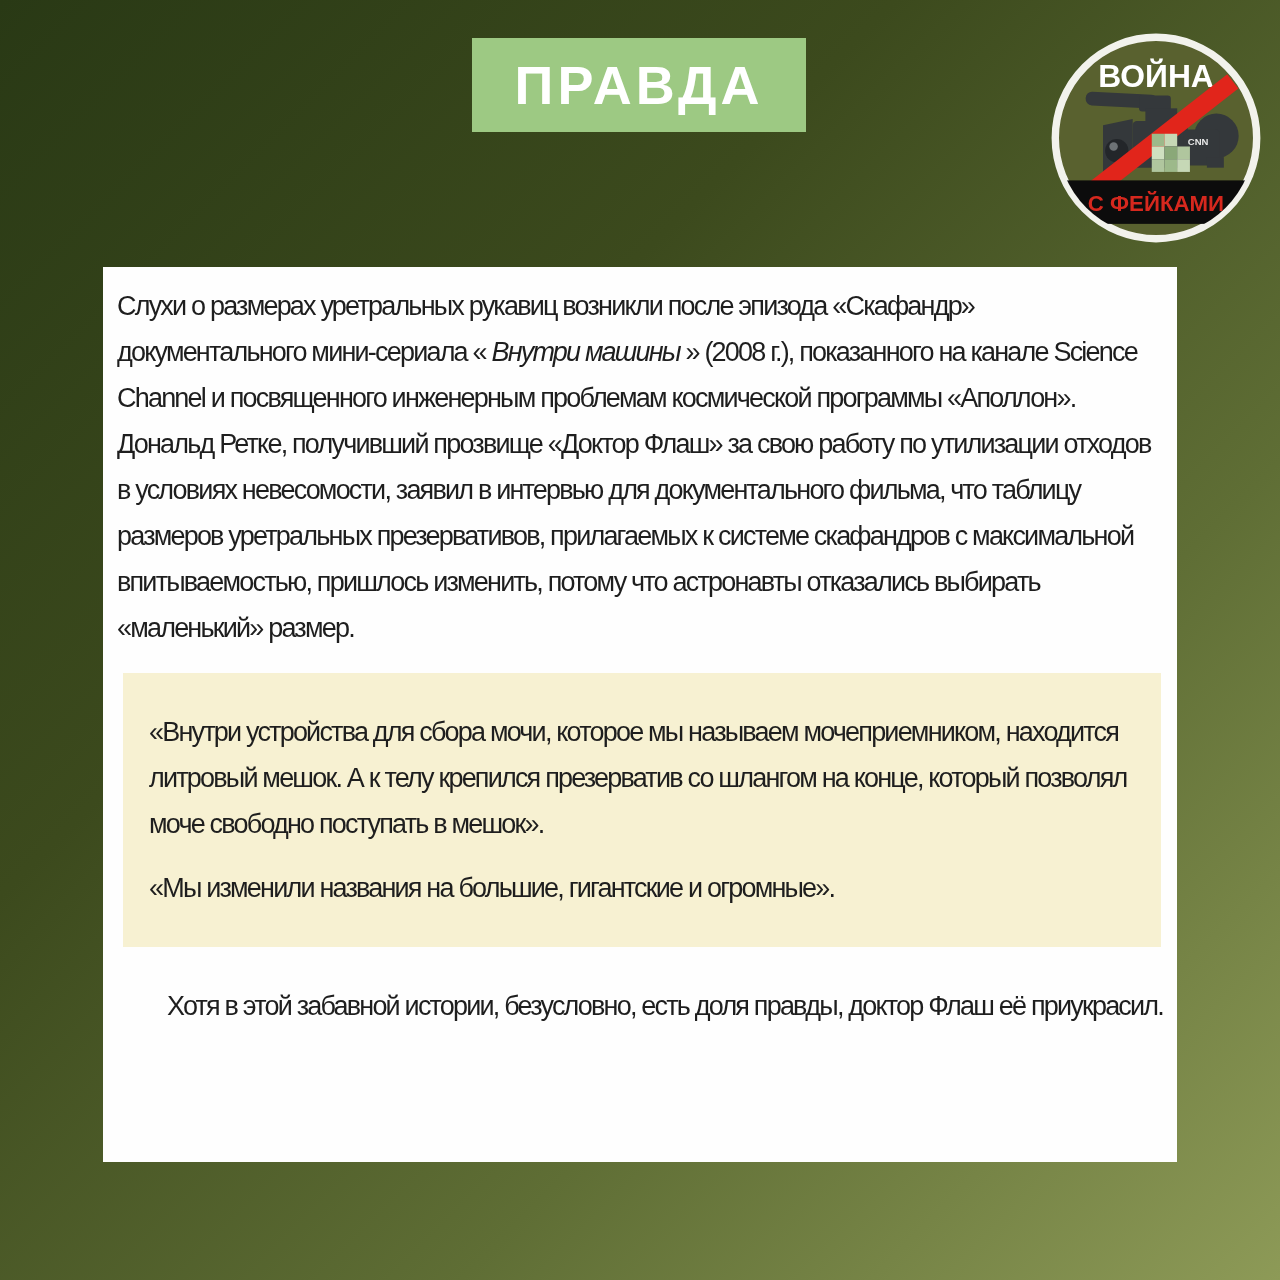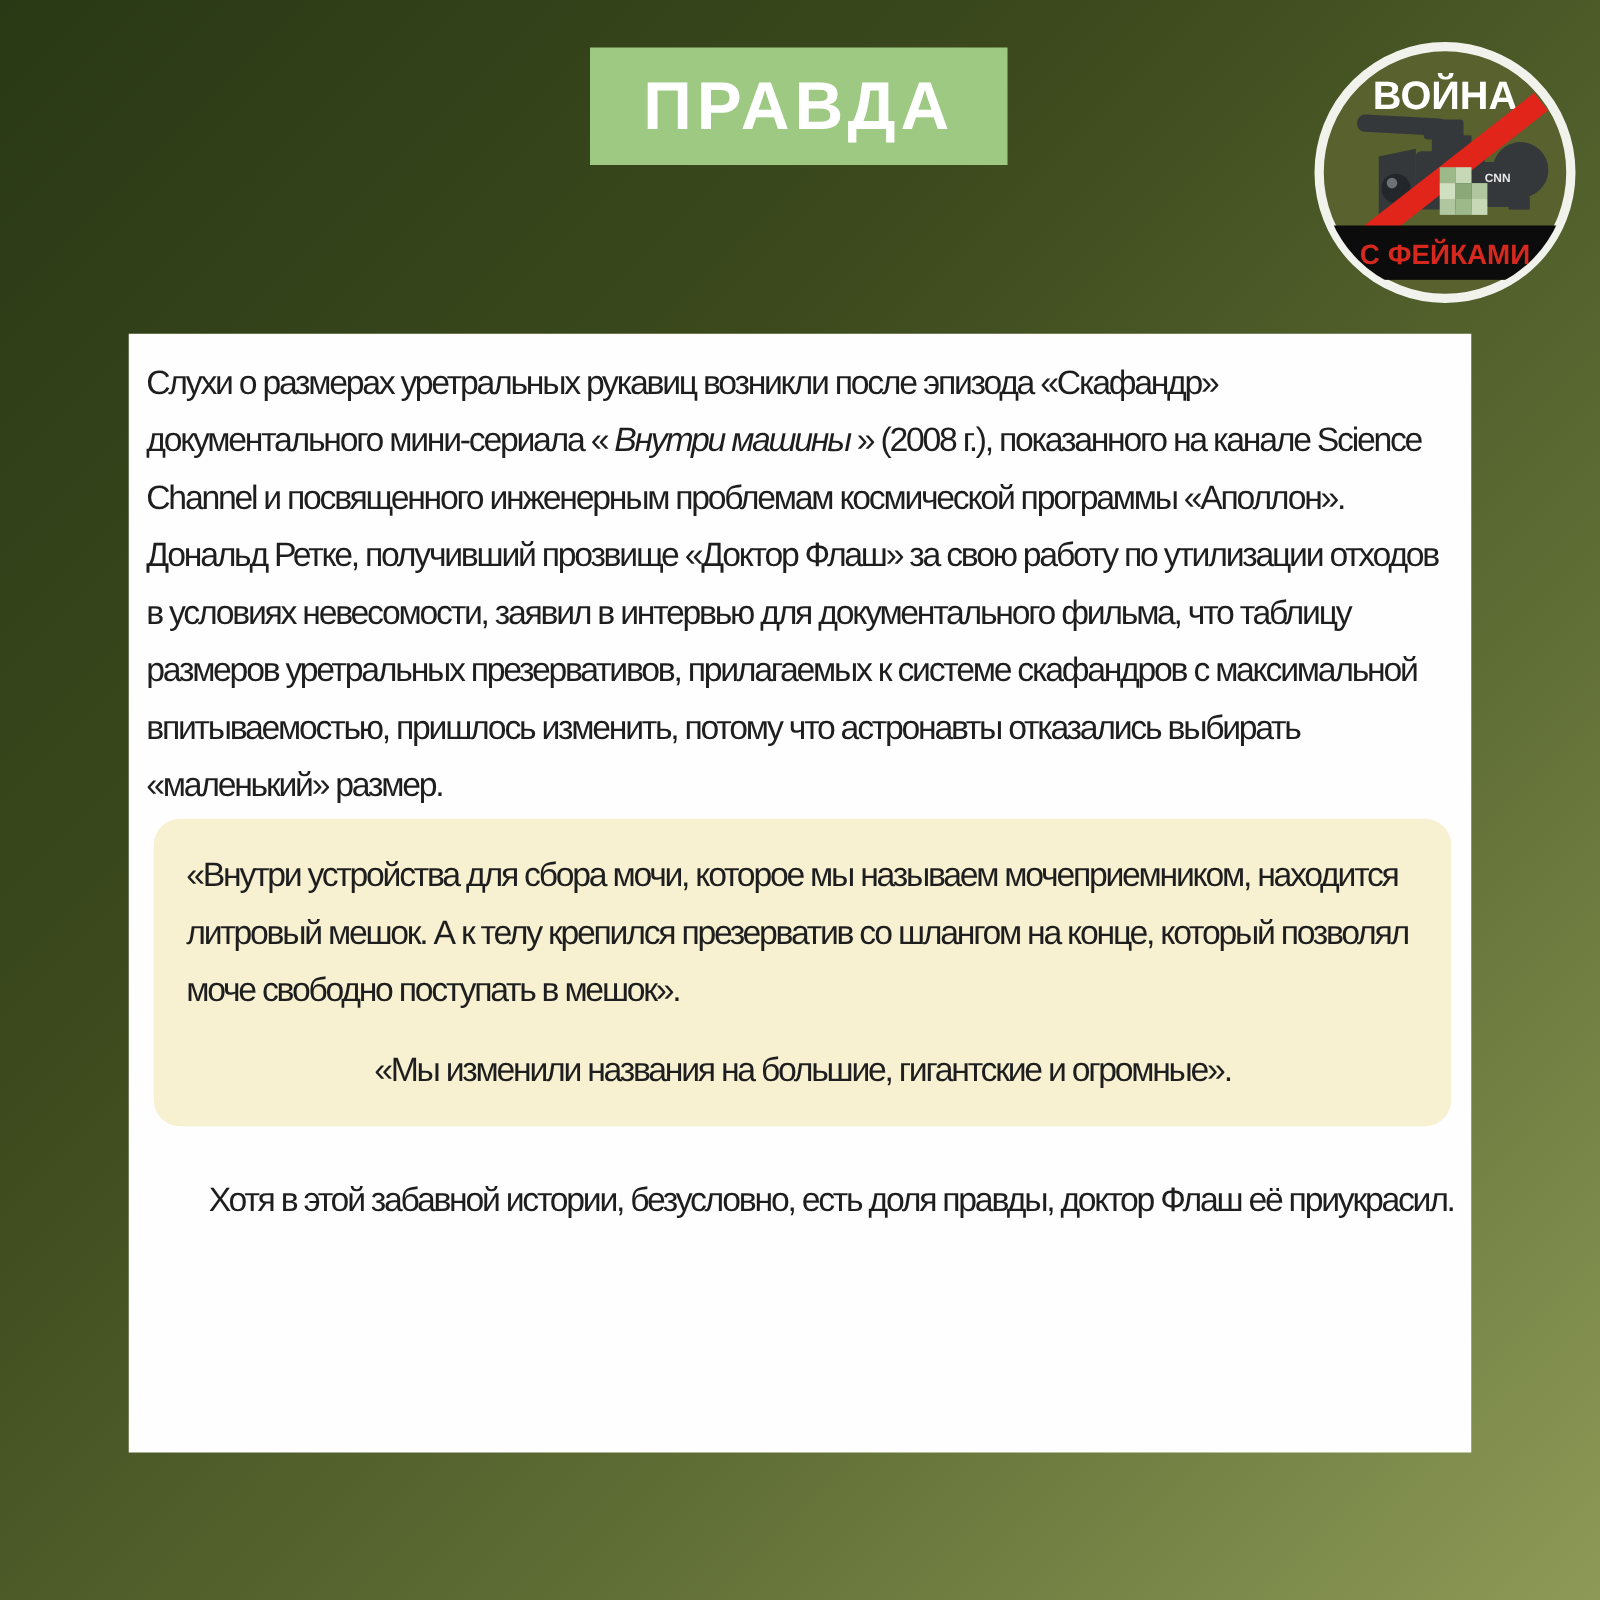--- a/index.html
+++ b/index.html
@@ -40,26 +40,25 @@
     margin:0;
     font-size:27px;
     line-height:46px;
     letter-spacing:-1.8px;
   }
   .intro-block p + p { margin-top:0; }
   .italic { font-style:italic; }
 
   .quote-box {
     background:#f7f1d2;
-    margin:4px 2px 0 6px;
-    padding:22px 26px;
-    border-radius:21px;
+    margin:22px 2px 0 6px;
+    padding:36px 26px;
   }
   .quote-box p { margin:0 0 18px 0; }
-  .quote-box p:last-child { margin-bottom:0;text-align:center; }
+  .quote-box p:last-child { margin-bottom:0; }
 
   .outro { margin-top:36px !important;text-align:right; }
 </style>
 </head>
 <body>
 
 <div class="canvas">
 
   <div class="badge">
     <span class="badge-label">ПРАВДА</span>

